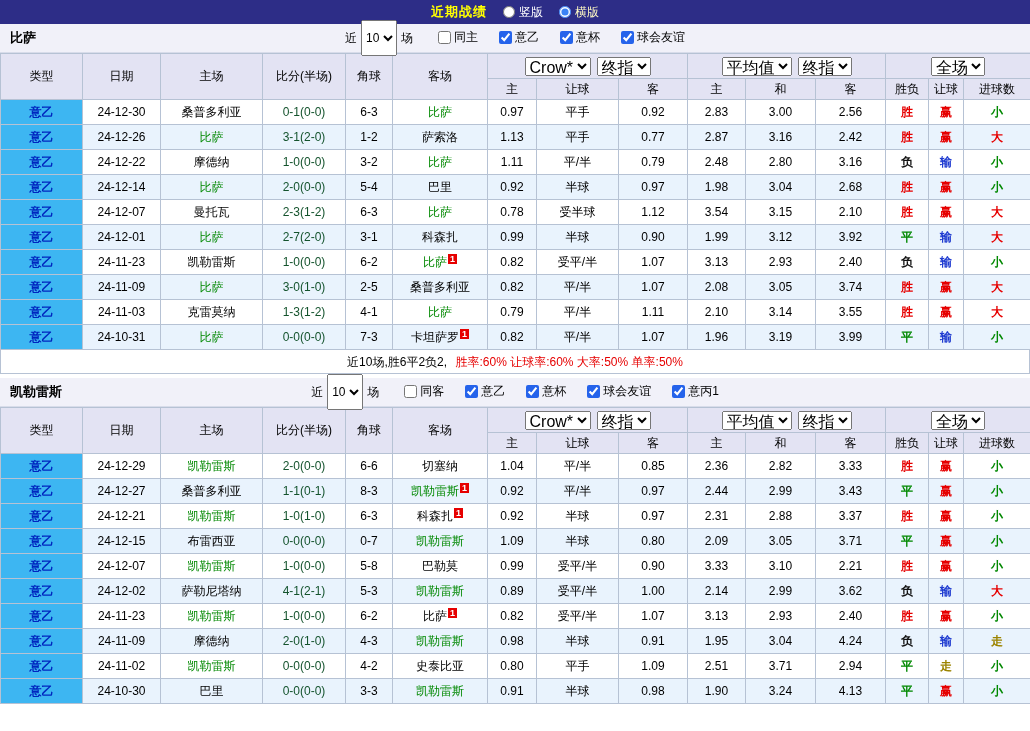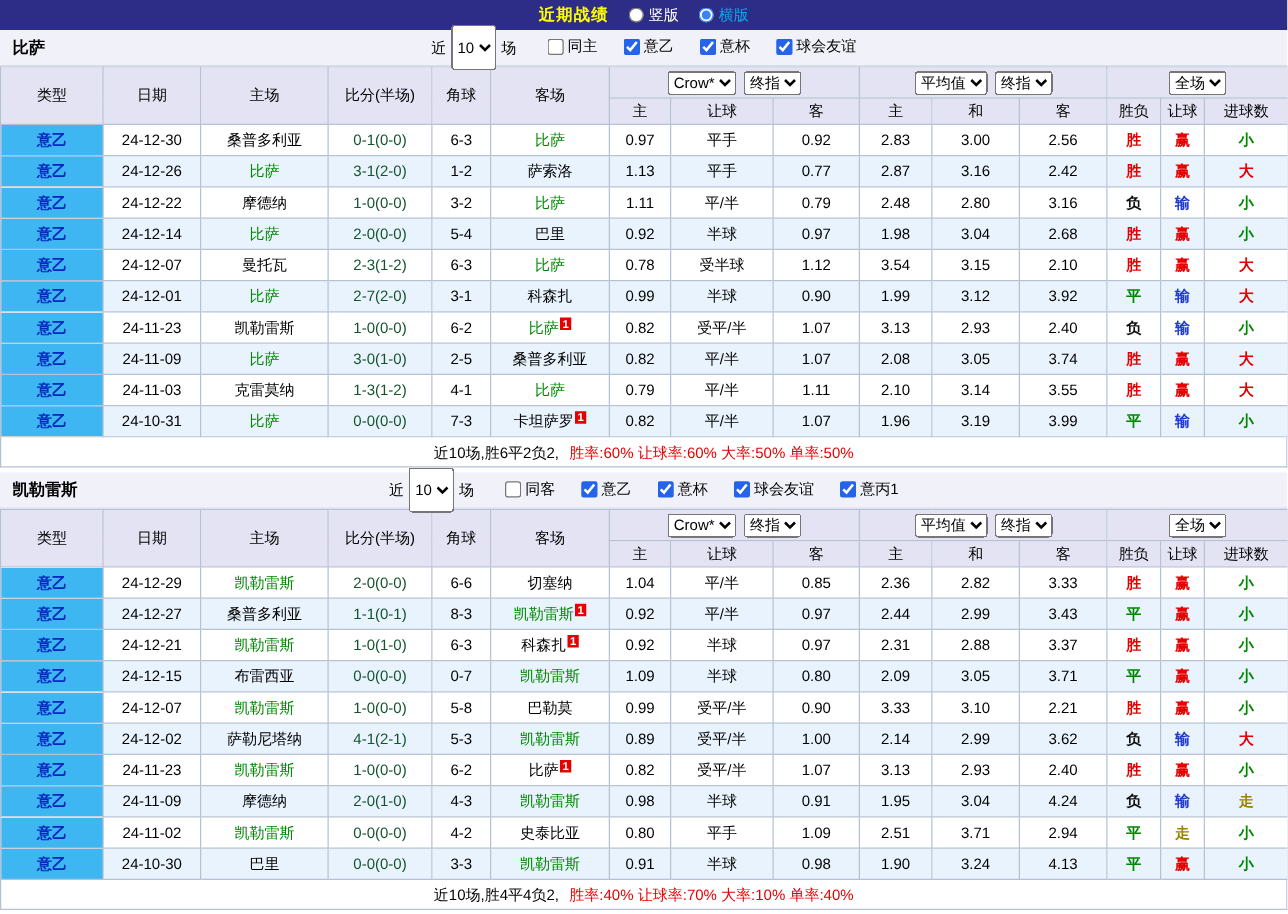--- a/index.html
+++ b/index.html
@@ -3,34 +3,34 @@
 <meta charset="utf-8">
 <style>
   *{box-sizing:border-box}
   html,body{margin:0;padding:0;height:731px;overflow:hidden}
   body{width:1030px;font-family:"Liberation Sans","DejaVu Sans",sans-serif;font-size:12px;color:#000;background:#fff}
 
   .topbar{height:24px;background:#2d2d87;display:flex;align-items:center;justify-content:center;gap:16px}
   .topbar .title{color:#ffff00;font-weight:bold;font-size:13px;letter-spacing:1px}
   .layout-opt{display:inline-flex;align-items:center;gap:4px;color:#ffffff;font-size:12px;cursor:pointer}
   .layout-opt input{width:12px;height:12px;margin:0;accent-color:#3b82f6}
-  .layout-opt.sel span{color:#0ea5e9}
+  .layout-opt.sel span{color:#fef9c3}
 
   .filterbar{position:relative;height:29px;background:#f1f1f9;border-bottom:1px solid #d8dcea;display:flex;align-items:center;justify-content:center;gap:4px}
   .filterbar .team{position:absolute;left:10px;font-size:13px;font-weight:bold;color:#000}
   .filterbar select{height:36px;font-size:12px}
   .filterbar label{display:inline-flex;align-items:center;gap:3px;margin-left:21px;cursor:pointer}
   .filterbar input{width:13px;height:13px;margin:0;accent-color:#2563eb}
 
   table{width:1030px;border-collapse:collapse;table-layout:fixed}
   th,td{border:1px solid #b6c2d4;text-align:center;white-space:nowrap;overflow:hidden;font-weight:normal;padding:0}
   thead th{background:#e3e3f3;font-size:12px}
   thead tr.g th{height:25px}
   thead tr.s th{height:21px}
-  thead select{font-size:12px;height:19px;margin:0 3px}
+  thead select{font-size:16px;height:19px;margin:0 3px}
   tbody td{height:25px;font-size:12px}
   tbody tr:nth-child(even){background:#e9f3fd}
   td.league{background:#3db6f2;color:#0026bf;font-weight:bold}
   td.score{color:#14532d}
   .self{color:#008800}
   sup.rc{display:inline-block;background:#e60000;color:#fff;font-size:9px;line-height:10px;padding:0 2px;margin-left:1px;font-weight:bold;vertical-align:4px}
   td.res{font-weight:bold}
   .c-red{color:#e60000}
   .c-green{color:#008800}
   .c-blue{color:#1f3bd0}
@@ -539,17 +539,13 @@
           <td>0.98</td>
           <td>1.90</td>
           <td>3.24</td>
           <td>4.13</td>
           <td class="res c-green">平</td>
           <td class="res c-red">赢</td>
           <td class="res c-green">小</td>
         </tr>
       </tbody>
   </table>
-  <div class="summary">
-    <span>近10场,胜4平4负2,</span>
-    <span class="red">胜率:40% 让球率:70% 大率:10% 单率:40%</span>
-  </div>
 </section>
 
 </body></html>

